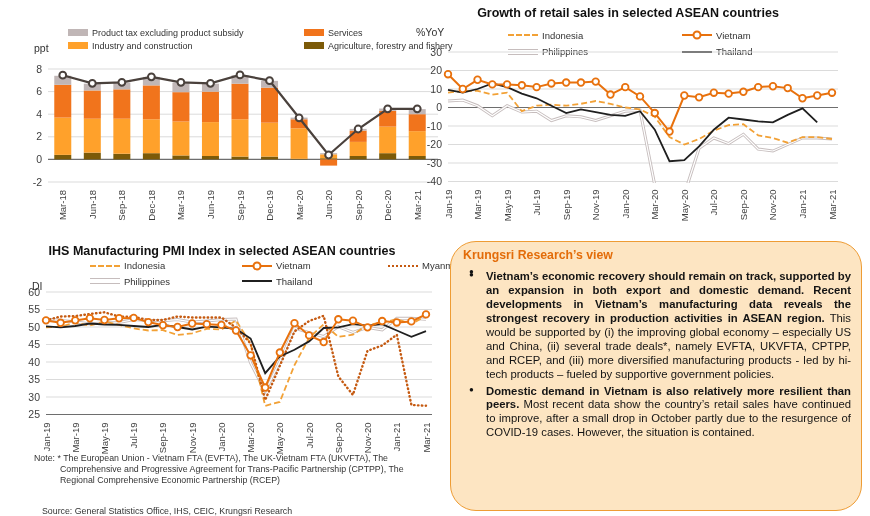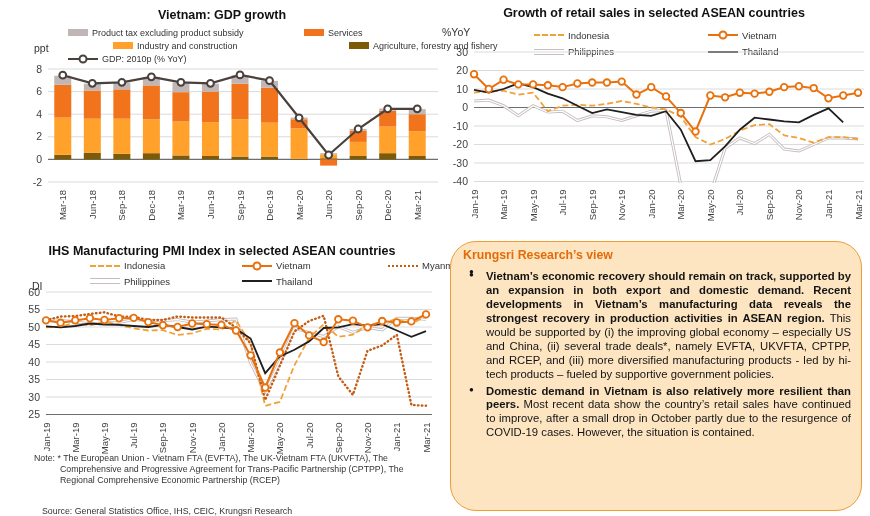--- a/index.html
+++ b/index.html
@@ -31,58 +31,48 @@
   .note{position:absolute;left:34px;top:453px;width:348px;font-size:8.8px;line-height:1.26;
         color:#333;padding-left:26px;text-indent:-26px;margin:0;}
   .source{position:absolute;left:34px;top:498px;font-size:8.8px;color:#333;margin:8px;}
 </style>
 </head>
 <body>
 
 <div id="app">
 
   <section class="chart" id="gdp-block" style="left:6px;top:2px;width:432px;height:232px;">
-    <h2>Vietnam: GDP growth</h2>
     <span class="ylab" style="left:28px;top:40px;">ppt</span>
     <div class="legend" style="left: 62px; top: 24px; font-size: 9px;">
         <div class="lrow" style="grid-template-columns: 188px 176px; height: 13px;">
           <span class="litem">
             <span class="sw">
               <i class="swbox" style="background: rgb(192, 182, 182);"></i>
             </span>
             <span class="ltext">Product tax excluding product subsidy</span>
           </span>
           <span class="litem">
             <span class="sw">
               <i class="swbox" style="background: rgb(241, 116, 28);"></i>
             </span>
             <span class="ltext">Services</span>
           </span>
         </div>
-        <div class="lrow" style="grid-template-columns: 188px 176px; height: 13px; margin-left: 45px;">
+        <div class="lrow" style="grid-template-columns: 188px 176px; height: 13px;">
           <span class="litem">
             <span class="sw">
               <i class="swbox" style="background: rgb(255, 161, 43);"></i>
             </span>
             <span class="ltext">Industry and construction</span>
           </span>
           <span class="litem">
             <span class="sw">
               <i class="swbox" style="background: rgb(124, 90, 8);"></i>
             </span>
             <span class="ltext">Agriculture, forestry and fishery</span>
-          </span>
-        </div>
-        <div class="lrow" style="grid-template-columns: 188px 176px; height: 13px;">
-          <span class="litem">
-            <span class="sw">
-              <i class="swline" style="border-top: 2px solid rgb(74, 65, 60);"></i>
-              <b class="swmk" style="border-color: rgb(74, 65, 60);"></b>
-            </span>
-            <span class="ltext">GDP: 2010p (% YoY)</span>
           </span>
         </div>
       </div>
     <div class="canvas" style="top:54px;"><svg width="432" height="176">
           <line x1="42" y1="126" x2="432" y2="126" stroke="#DBDBDB" stroke-width="1"></line>
           <text x="36" y="129.5" text-anchor="end" font-size="10.5" fill="#3F3F3F">-2</text>
           <line x1="42" y1="103.4" x2="432" y2="103.4" stroke="#6E6E6E" stroke-width="1.2"></line>
           <text x="36" y="106.9" text-anchor="end" font-size="10.5" fill="#3F3F3F">0</text>
           <line x1="42" y1="80.80000000000001" x2="432" y2="80.80000000000001" stroke="#DBDBDB" stroke-width="1"></line>
           <text x="36" y="84.30000000000001" text-anchor="end" font-size="10.5" fill="#3F3F3F">2</text>
@@ -174,21 +164,21 @@
           <text x="237.5" y="134" text-anchor="end" font-size="9.5" fill="#3F3F3F" transform="rotate(-90 237.5 134)">Sep-19</text>
           <text x="267.03846153846155" y="134" text-anchor="end" font-size="9.5" fill="#3F3F3F" transform="rotate(-90 267.03846153846155 134)">Dec-19</text>
           <text x="296.5769230769231" y="134" text-anchor="end" font-size="9.5" fill="#3F3F3F" transform="rotate(-90 296.5769230769231 134)">Mar-20</text>
           <text x="326.11538461538464" y="134" text-anchor="end" font-size="9.5" fill="#3F3F3F" transform="rotate(-90 326.11538461538464 134)">Jun-20</text>
           <text x="355.6538461538462" y="134" text-anchor="end" font-size="9.5" fill="#3F3F3F" transform="rotate(-90 355.6538461538462 134)">Sep-20</text>
           <text x="385.19230769230774" y="134" text-anchor="end" font-size="9.5" fill="#3F3F3F" transform="rotate(-90 385.19230769230774 134)">Dec-20</text>
           <text x="414.7307692307692" y="134" text-anchor="end" font-size="9.5" fill="#3F3F3F" transform="rotate(-90 414.7307692307692 134)">Mar-21</text>
         </svg></div>
   </section>
 
-  <section class="chart" id="retail-block" style="left:438px;top:0px;width:432px;height:300px;">
+  <section class="chart" id="retail-block" style="left:412px;top:0px;width:432px;height:300px;">
     <h2>Growth of retail sales in selected ASEAN countries</h2>
     <span class="ylab" style="left:4px;top:26px;">%YoY</span>
     <div class="legend" style="left: 96px; top: 27px; font-size: 9.5px;">
         <div class="lrow" style="grid-template-columns: 126px 140px; height: 16.5px;">
           <span class="litem">
             <span class="sw">
               <i class="swline" style="border-top: 2px dashed rgb(242, 161, 54);"></i>
             </span>
             <span class="ltext">Indonesia</span>
           </span>

